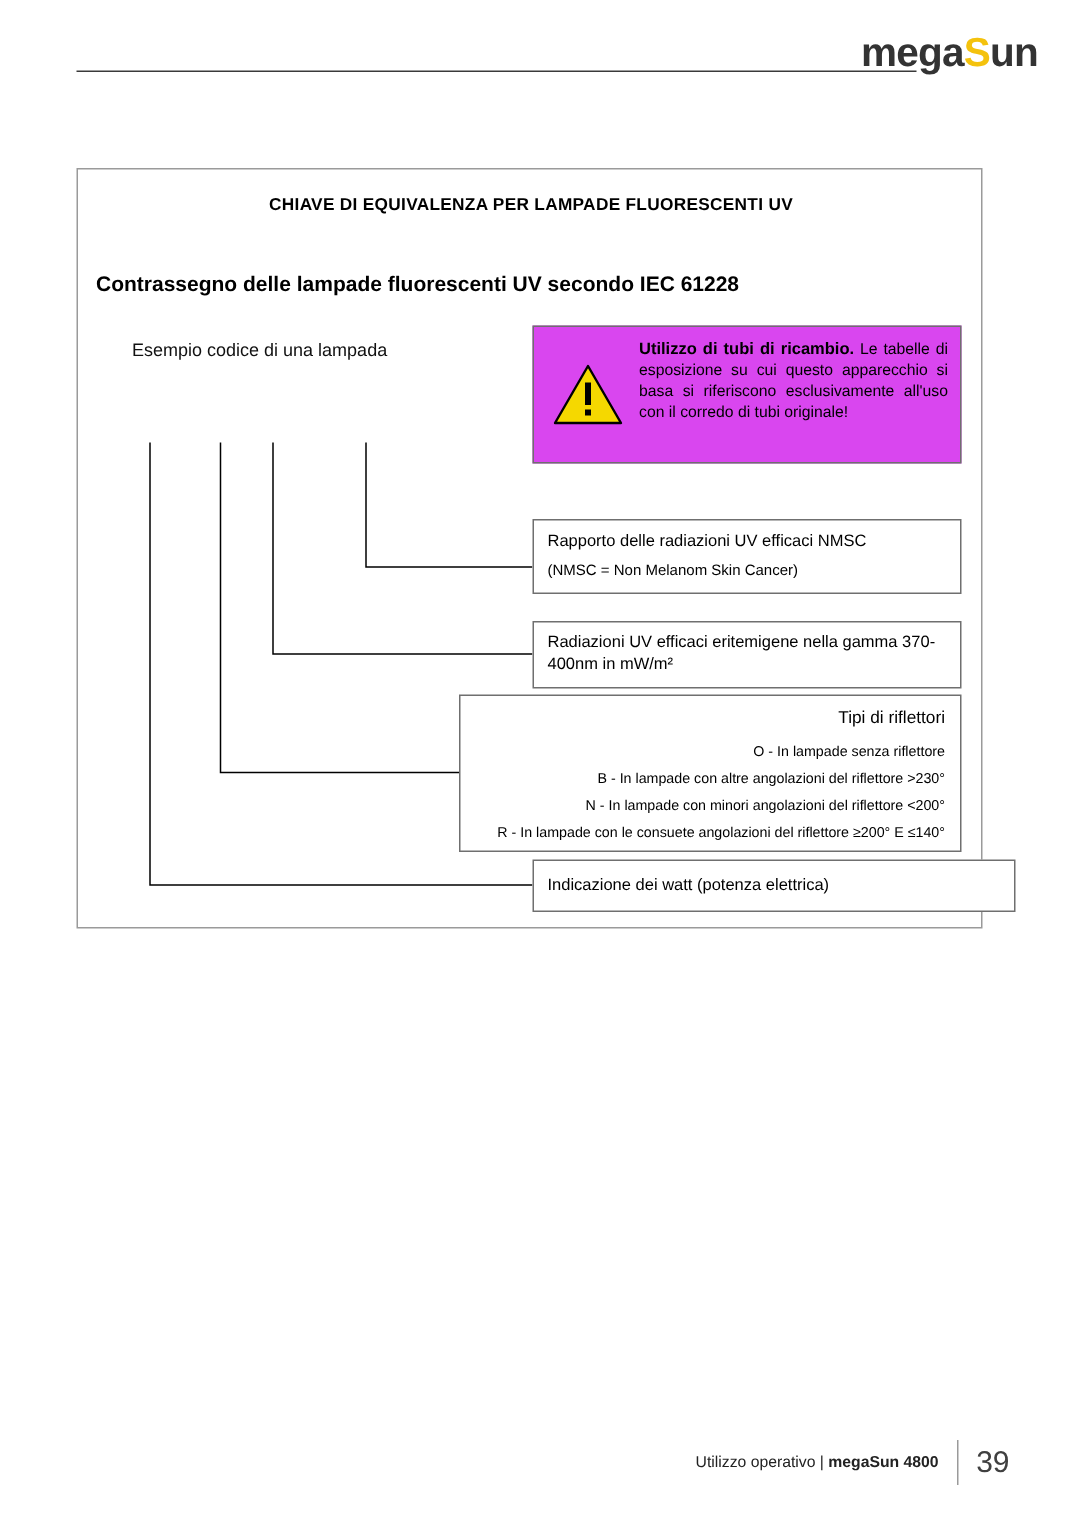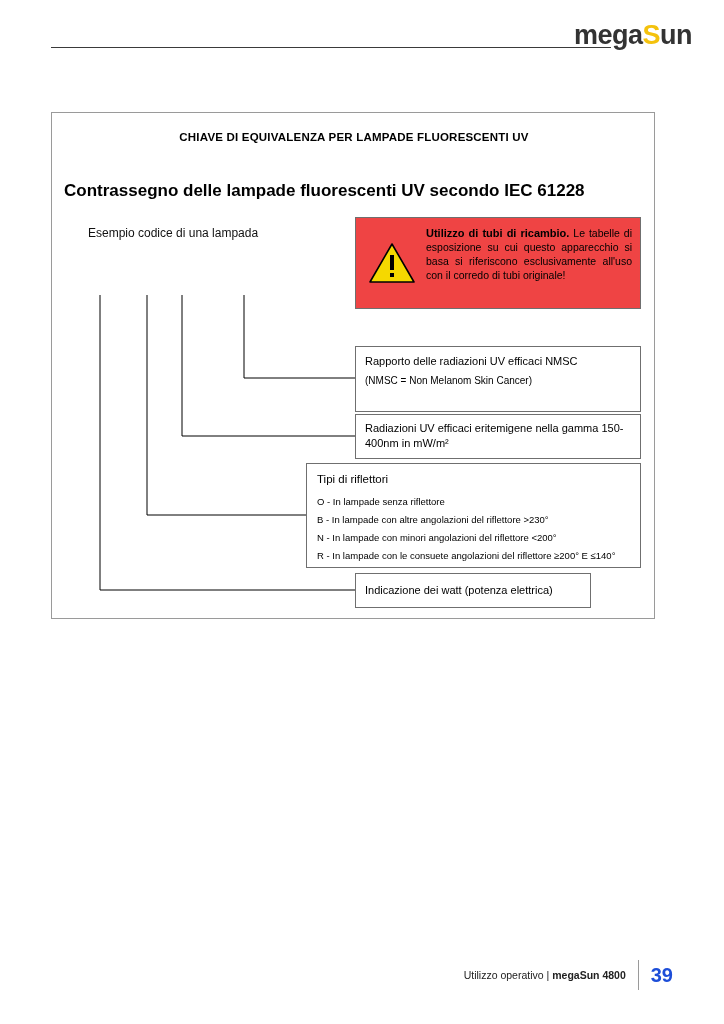--- a/index.html
+++ b/index.html
@@ -65,21 +65,21 @@
     text-align: center;
     font-size: 11.5px;
     font-weight: bold;
     letter-spacing: 0.2px;
   }
 
   .subtitle {
     position: absolute;
     left: 12px;
     top: 68px;
-    font-size: 17px;
+    font-size: 14px;
     font-weight: bold;
   }
 
   .example-label {
     position: absolute;
     left: 12px;
     top: 113px;
     font-size: 12px;
     color: #111;
     padding-left: 24px;
@@ -106,21 +106,21 @@
 
   
   .warn-box {
     position: absolute;
     left: 303px;
     top: 104px;
     width: 286px;
     height: 92px;
     border: 1px solid #6f6f6f;
     box-sizing: border-box;
-    background: #ef4444;
+    background: #d946ef;
   }
   .warn-triangle {
     position: absolute;
     left: 13px;
     top: 24px;
     width: 46px;
     height: 42px;
   }
   .warn-body {
     position: absolute;
@@ -142,21 +142,21 @@
   }
   .dbox .line {
     font-size: 10.5px;
     line-height: 1.45;
   }
 
   #box-nmsc {
     left: 303px;
     top: 233px;
     width: 286px;
-    height: 66px;
+    height: 50px;
     padding: 7px 9px;
   }
   #box-nmsc .l1 { font-size: 11px; }
   #box-nmsc .l2 { font-size: 11px; margin-top: 2px; }
   #box-nmsc .l3 { font-size: 10px; margin-top: 4px; }
 
   #box-erit {
     left: 303px;
     top: 301px;
     width: 286px;
@@ -164,34 +164,35 @@
     padding: 6px 9px;
   }
   #box-erit .line { font-size: 11px; line-height: 1.4; }
 
   #box-riflettori {
     left: 254px;
     top: 350px;
     width: 335px;
     height: 105px;
     padding: 9px 10px;
+    text-align: right;
   }
   #box-riflettori .title {
     font-size: 11.5px;
     margin-bottom: 8px;
   }
   #box-riflettori .opt {
     font-size: 9.5px;
     line-height: 1.9;
   }
 
   #box-watt {
     left: 303px;
     top: 460px;
-    width: 236px;
+    width: 322px;
     height: 35px;
     padding: 0 9px;
     display: flex;
     align-items: center;
   }
   #box-watt .line { font-size: 11px; }
 
   
   .leaders {
     position: absolute;
@@ -216,22 +217,22 @@
     padding-right: 12px;
   }
   .footer-text .bold { font-weight: bold; }
   .footer-sep {
     width: 1px;
     height: 30px;
     background: #9a9a9a;
   }
   .page-num {
     font-size: 20px;
-    font-weight: bold;
-    color: #1d4ed8;
+    font-weight: normal;
+    color: #404040;
     padding-left: 12px;
     line-height: 1;
   }
 </style>
 </head>
 <body>
 
 <div class="header">
   <div class="header-rule"></div>
   <div class="logo"><span class="mega">mega</span><span class="s">S</span><span class="un">un</span></div>
@@ -266,21 +267,21 @@
       <span>Le tabelle di esposizione su cui questo apparecchio si basa si riferiscono esclusivamente all'uso con il corredo di tubi originale!</span>
     </div>
   </div>
 
   <div class="dbox" id="box-nmsc">
     <div class="line l1">Rapporto delle radiazioni UV efficaci NMSC</div>
     <div class="line l3">(NMSC = Non Melanom Skin Cancer)</div>
   </div>
 
   <div class="dbox" id="box-erit">
-    <div class="line">Radiazioni UV efficaci eritemigene nella gamma 150-</div>
+    <div class="line">Radiazioni UV efficaci eritemigene nella gamma 370-</div>
     <div class="line">400nm in mW/m²</div>
   </div>
 
   <div class="dbox" id="box-riflettori">
     <div class="title">Tipi di riflettori</div>
     <div class="opt">O - In lampade senza riflettore</div>
     <div class="opt">B - In lampade con altre angolazioni del riflettore &gt;230°</div>
     <div class="opt">N - In lampade con minori angolazioni del riflettore &lt;200°</div>
     <div class="opt">R - In lampade con le consuete angolazioni del riflettore ≥200° E ≤140°</div>
   </div>

